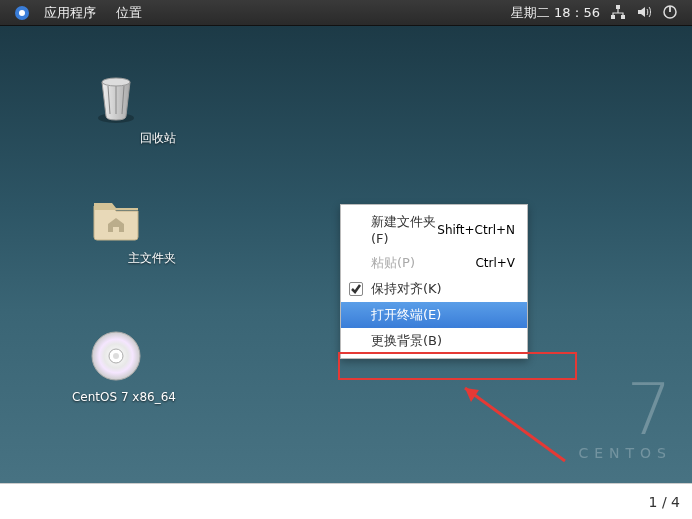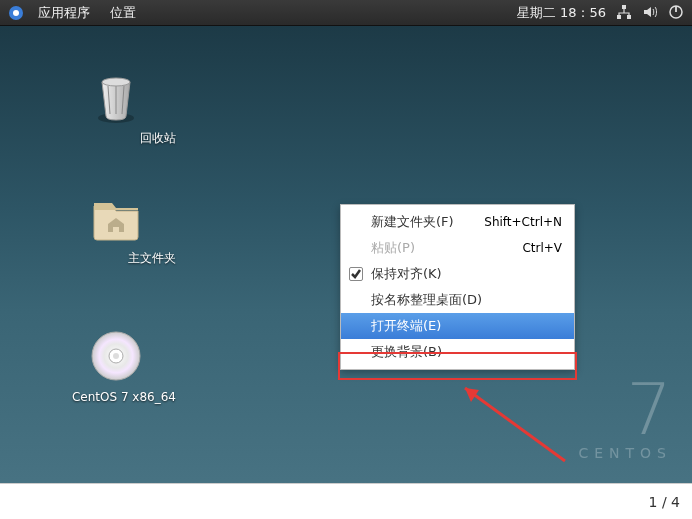--- a/index.html
+++ b/index.html
@@ -12,21 +12,21 @@
   position: relative;
   overflow: hidden;
 }
 
 .topbar {
   height: 26px;
   background: linear-gradient(to bottom, #3a3a3a, #2a2a2a);
   color: #eee;
   display: flex;
   align-items: center;
-  padding: 0 8px;
+  padding: 0 14px;
   font-size: 13px;
   border-bottom: 1px solid #111;
 }
 .topbar-left { display: flex; align-items: center; gap: 4px; }
 .app-logo { width: 16px; height: 16px; margin-right: 2px; }
 .topbar-item { padding: 0 8px; cursor: pointer; }
 .topbar-right { margin-left: auto; display: flex; align-items: flex-start; gap: 10px; }
 .topbar-icon { width: 16px; height: 16px; fill: #ddd; }
 
 .desktop {
@@ -52,21 +52,21 @@
   color: rgba(255,255,255,0.25);
   text-align: right;
 }
 .centos-seven { font-size: 72px; font-weight: 300; line-height: 1; }
 .centos-word { font-size: 14px; letter-spacing: 6px; }
 
 .context-menu {
   position: absolute;
   left: 340px;
   top: 178px;
-  width: 235px;
+  width: 188px;
   background: #fff;
   border: 1px solid #bbb;
   box-shadow: 0 3px 8px rgba(0,0,0,.3);
   padding: 4px 0;
   color: #333;
 }
 .menu-item {
   display: flex;
   align-items: center;
   padding: 4px 12px 4px 30px;
@@ -205,23 +205,20 @@
       <span class="shortcut">Ctrl+V</span>
     </div>
     <div class="menu-item">
       <span class="menu-check">
         <svg viewBox="0 0 12 12">
             <path d="M2 6l3 3 5-7"></path>
           </svg>
       </span>
       <span>保持对齐(K)</span>
     </div>
-    <div class="menu-item">
-      <span>按名称整理桌面(D)</span>
-    </div>
     <div class="menu-item selected">
       <span>打开终端(E)</span>
     </div>
     <div class="menu-item">
       <span>更换背景(B)</span>
     </div>
   </div>
 
   <div class="red-box" style="left:338px; top:326px; width:239px; height:28px;"></div>
 

